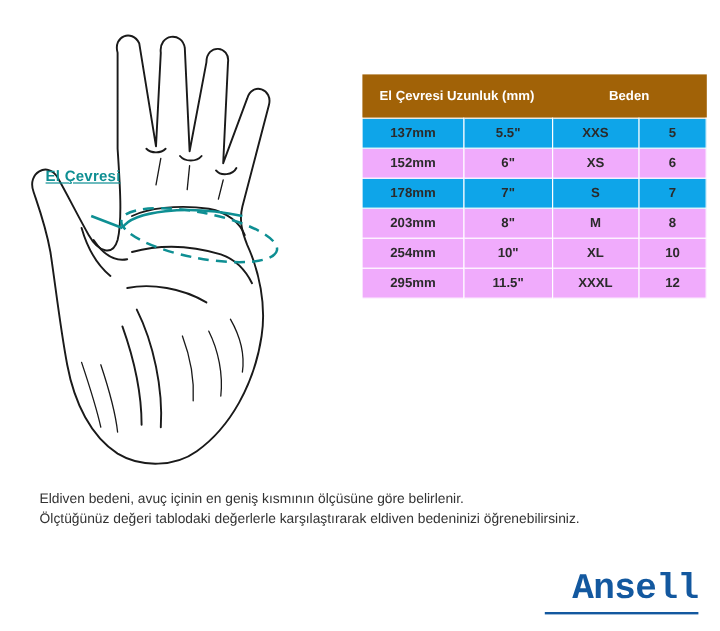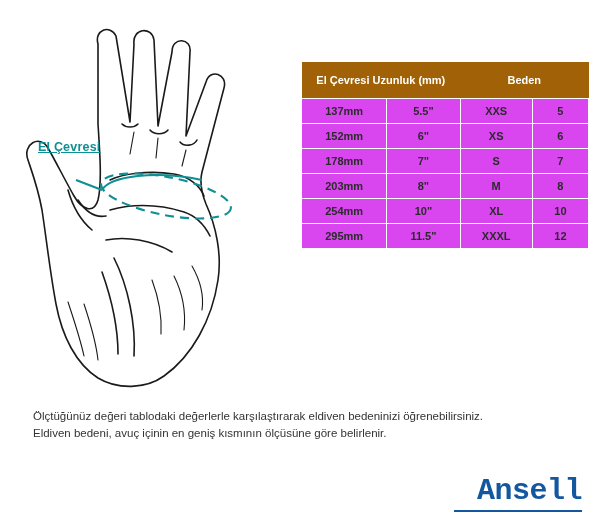--- a/index.html
+++ b/index.html
@@ -63,22 +63,22 @@
     border: none;
   }
   #size-table td {
     text-align: center;
     padding: 6px 4px;
     color: #2b2b2b;
     font-weight: bold;
     font-size: 11px;
     border: 1px solid #ffffff;
   }
-  #size-table tr.odd td { background: #d946ef; margin-left: 24px; }
-  #size-table tr.even td { background: #d946ef; }
+  #size-table tr.odd td { background: #0ea5e9; margin-left: 24px; }
+  #size-table tr.even td { background: #f0abfc; }
 
   .col-mm { width: 86px; }
   .col-in { width: 74px; }
   .col-size { width: 72px; }
   .col-num { width: 56px; }
 
   
   #caption {
     position: absolute;
     left: 33px;
@@ -220,22 +220,22 @@
       <tr class="even">
         <td class="col-mm">295mm</td>
         <td class="col-in">11.5"</td>
         <td class="col-size">XXXL</td>
         <td class="col-num">12</td>
       </tr>
     </tbody>
   </table>
 
   <div id="caption">
+    <div>Eldiven bedeni, avuç içinin en geniş kısmının ölçüsüne göre belirlenir.</div>
     <div>Ölçtüğünüz değeri tablodaki değerlerle karşılaştırarak eldiven bedeninizi öğrenebilirsiniz.</div>
-    <div>Eldiven bedeni, avuç içinin en geniş kısmının ölçüsüne göre belirlenir.</div>
   </div>
 
   <div id="logo">
     <div class="logo-text">Ansell</div>
     <div class="logo-rule"></div>
   </div>
 
 </div>
 
 </body></html>

